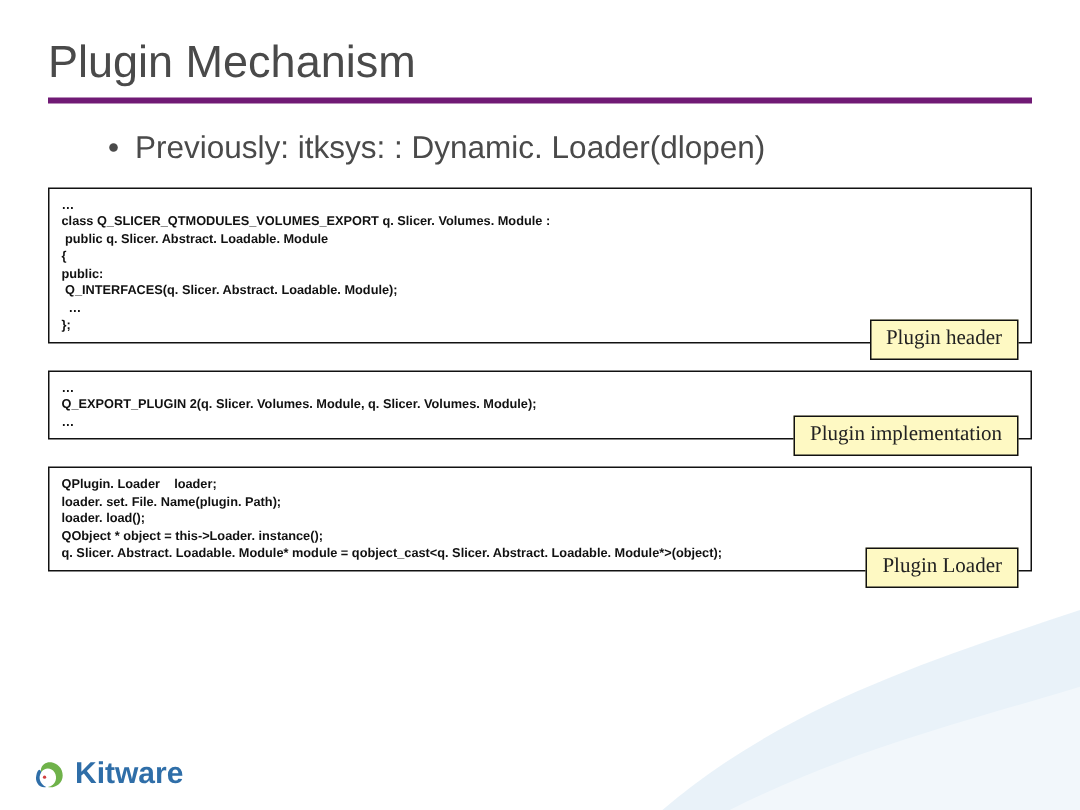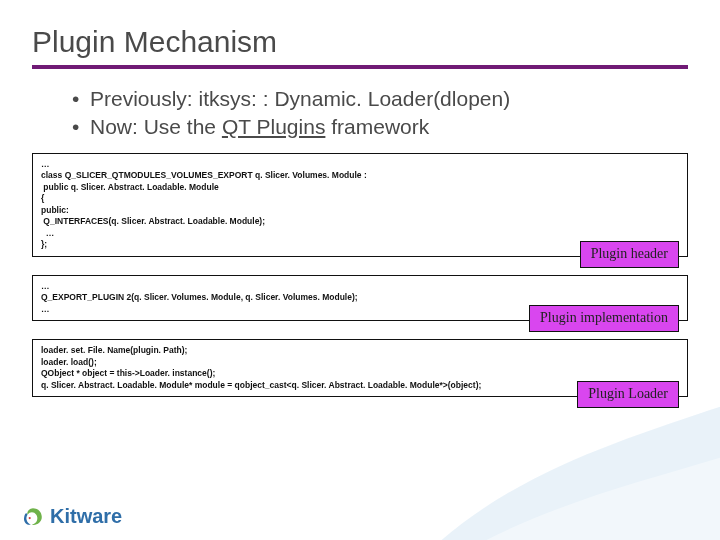--- a/index.html
+++ b/index.html
@@ -50,21 +50,21 @@
     font-size: 8.5px;
     line-height: 1.35;
     color: #111;
     font-weight: 600;
   }
   .code-box .line { white-space: pre; }
   .label-tab {
     position: absolute;
     right: 8px;
     bottom: -12px;
-    background: #d946ef;
+    background: #fef9c3;
     border: 1.5px solid #111;
     padding: 3px 10px;
     font-size: 14px;
     font-family: "Times New Roman", serif;
     font-weight: 500;
     color: #222;
   }
   .footer {
     position: absolute;
     left: 22px;
@@ -102,23 +102,20 @@
 </svg>
 
 <div class="title-bar">
   <h1 class="title">Plugin Mechanism</h1>
 </div>
 
 <ul class="bullets">
   <li>
     <span>Previously: </span><span>itksys: : Dynamic. Loader(dlopen)</span>
   </li>
-  <li>
-    <span>Now: Use the </span><span class="underline">QT Plugins</span><span> framework</span>
-  </li>
 </ul>
 
 <div class="code-box">
   <div class="line">…</div>
   <div class="line">class Q_SLICER_QTMODULES_VOLUMES_EXPORT q. Slicer. Volumes. Module :</div>
   <div class="line"> public q. Slicer. Abstract. Loadable. Module</div>
   <div class="line">{</div>
   <div class="line">public:</div>
   <div class="line"> Q_INTERFACES(q. Slicer. Abstract. Loadable. Module);</div>
   <div class="line">  …</div>
@@ -127,20 +124,21 @@
 </div>
 
 <div class="code-box">
   <div class="line">…</div>
   <div class="line">Q_EXPORT_PLUGIN 2(q. Slicer. Volumes. Module, q. Slicer. Volumes. Module);</div>
   <div class="line">…</div>
   <div class="label-tab">Plugin implementation</div>
 </div>
 
 <div class="code-box">
+  <div class="line">QPlugin. Loader    loader;</div>
   <div class="line">loader. set. File. Name(plugin. Path);</div>
   <div class="line">loader. load();</div>
   <div class="line">QObject * object = this-&gt;Loader. instance();</div>
   <div class="line">q. Slicer. Abstract. Loadable. Module* module = qobject_cast&lt;q. Slicer. Abstract. Loadable. Module*&gt;(object);</div>
   <div class="label-tab">Plugin Loader</div>
 </div>
 
 <div class="footer">
   <svg class="kitware-swirl" viewBox="0 0 40 40">
     <path d="M20 4 C30 4 36 12 36 20 C36 30 26 36 18 34 C28 32 30 22 26 16 C22 10 14 10 10 16 C8 10 14 4 20 4 Z" fill="#6fb24a"></path>

